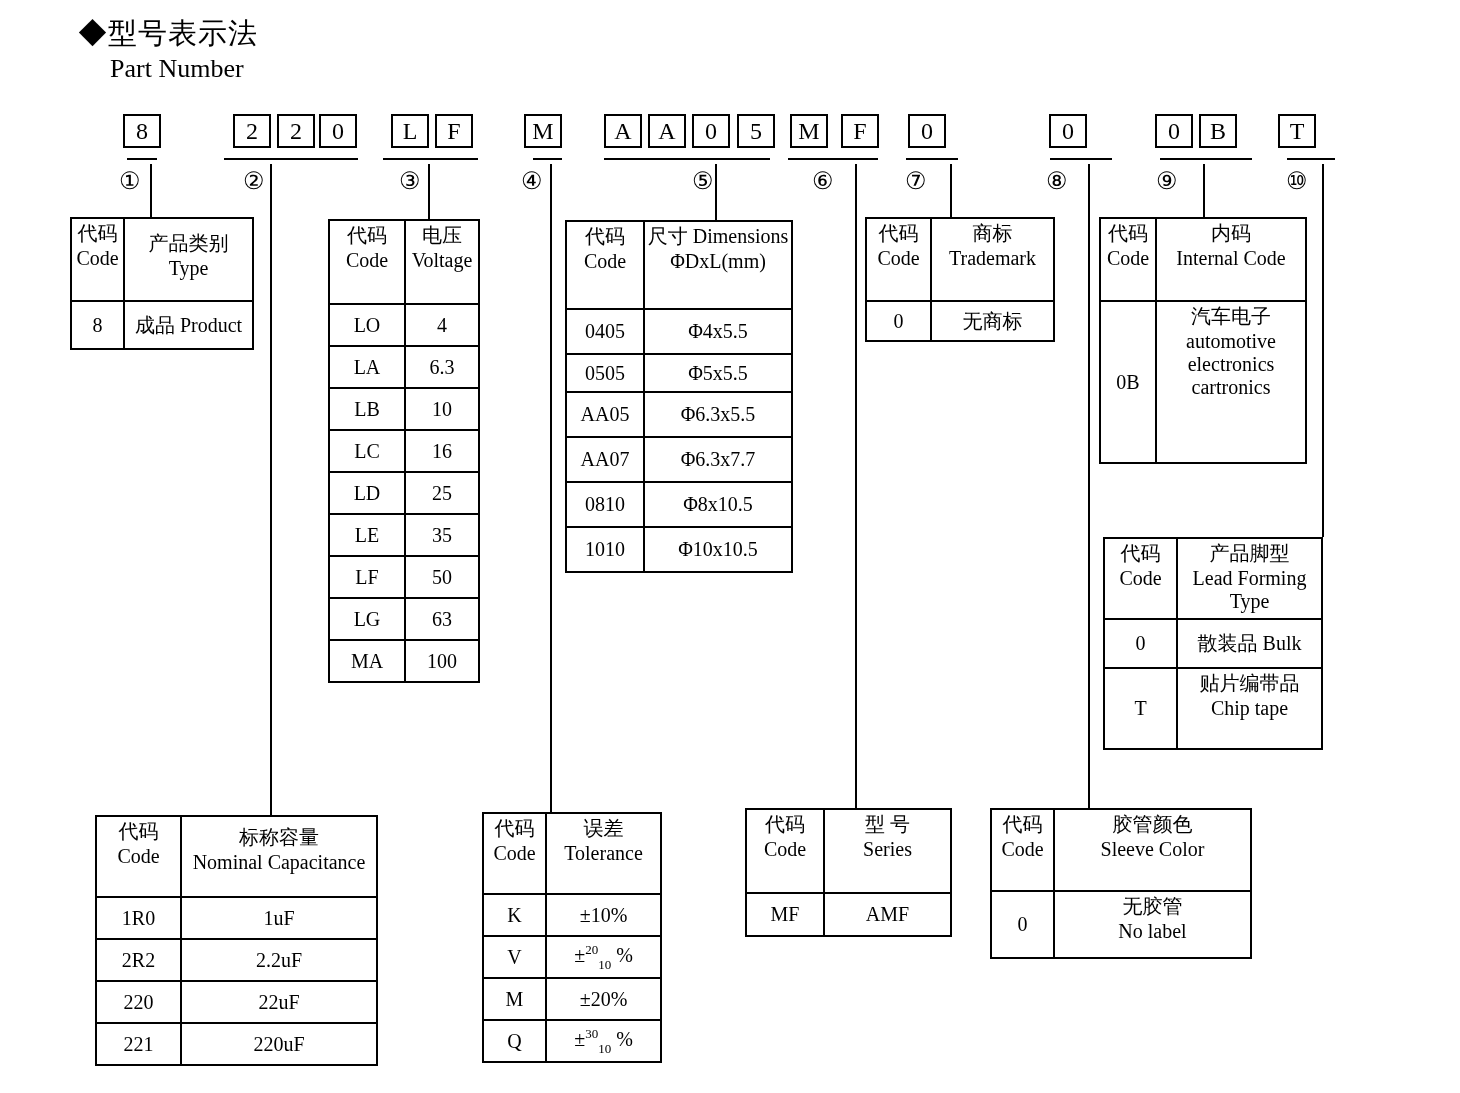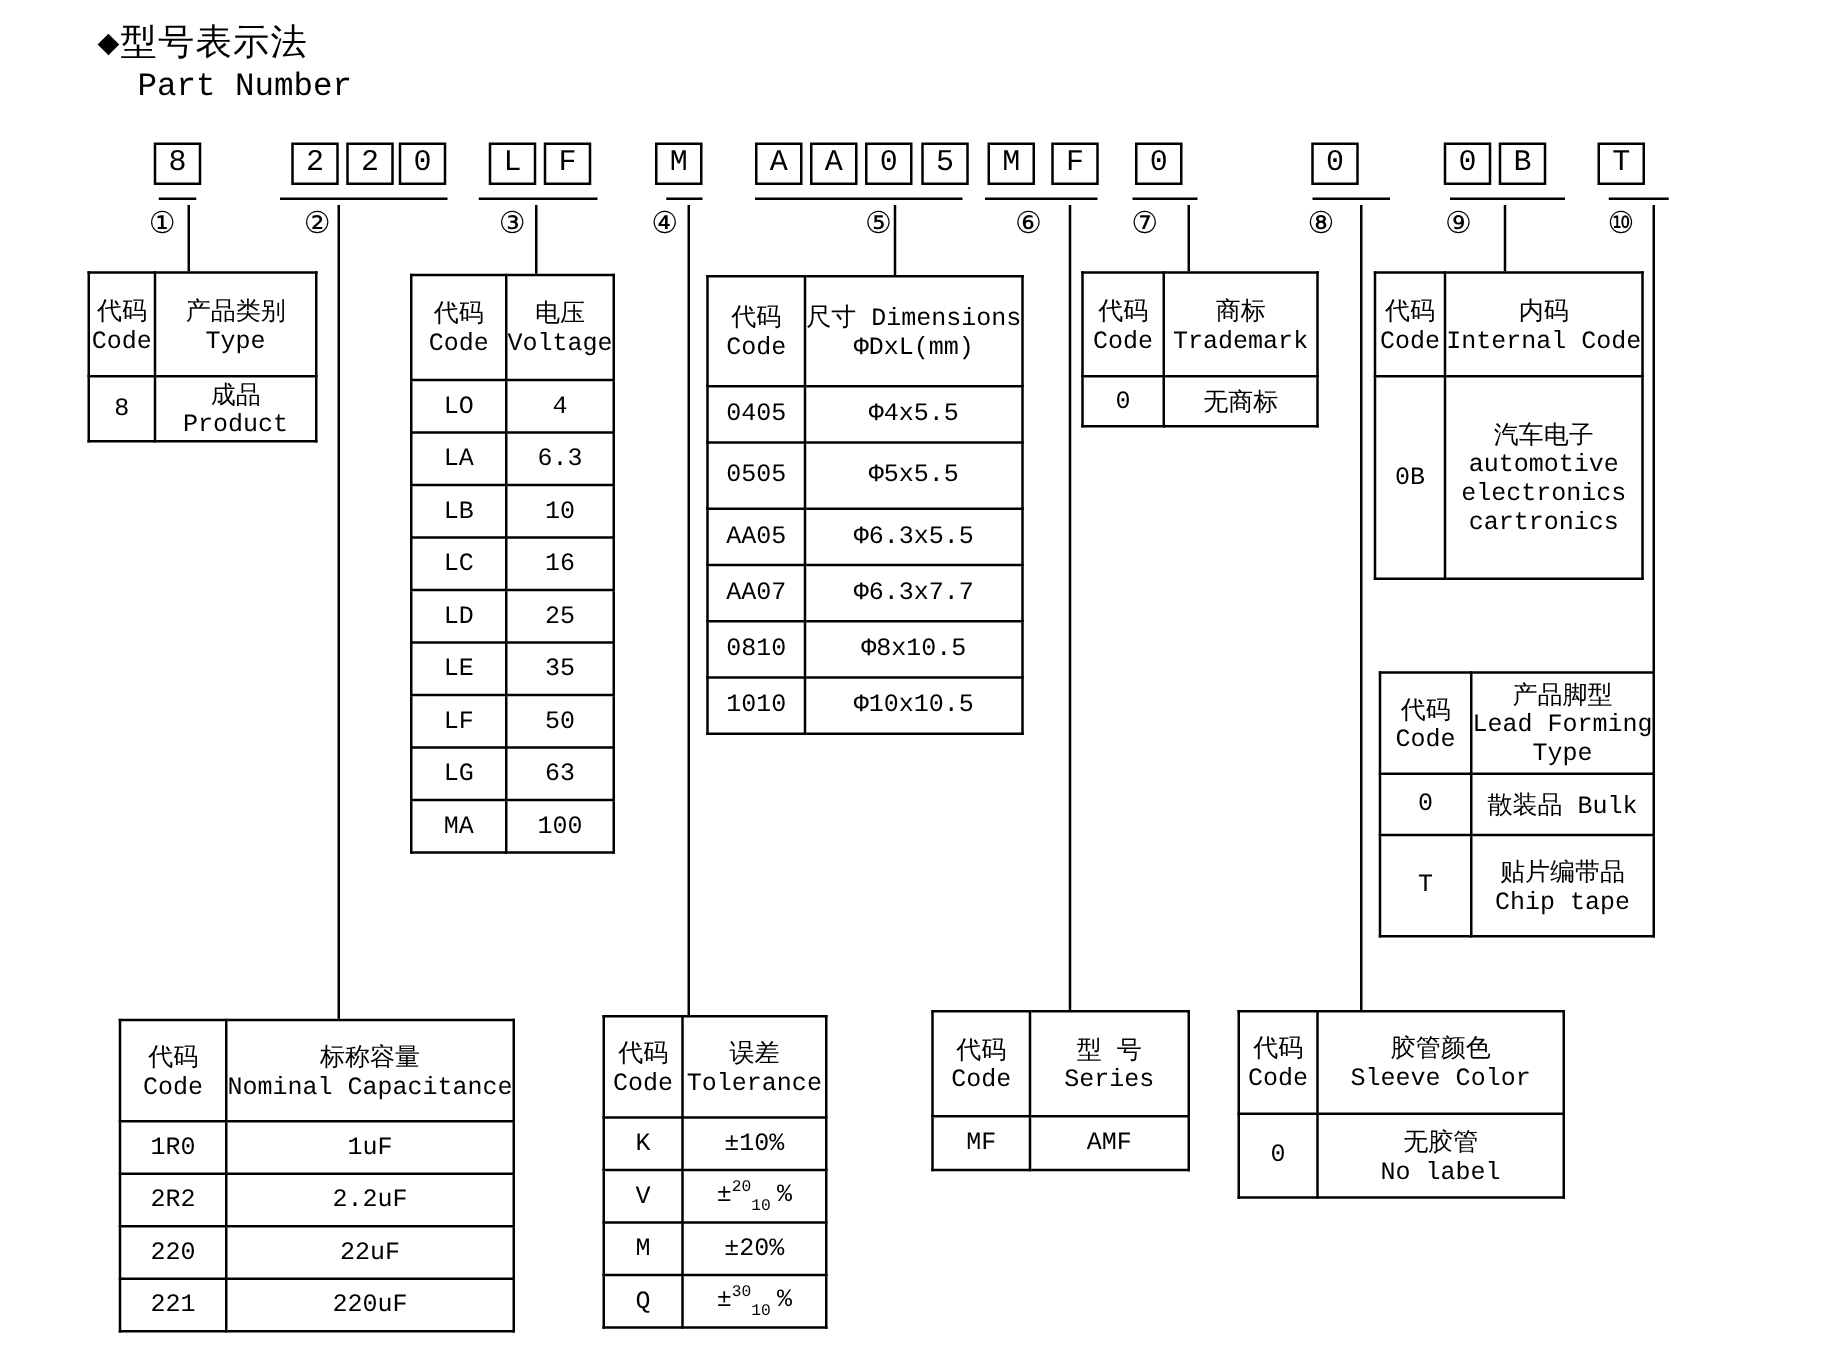--- a/index.html
+++ b/index.html
@@ -1,34 +1,34 @@
 <!DOCTYPE html>
 <html><head>
 <meta charset="utf-8">
 <style>
   html,body{margin:0;padding:0;background:#fff;}
   .canvas{position:relative;width:1460px;height:1093px;background:#ffffff;
-          font-family:Liberation Mono, monospace;color:#000;overflow:hidden;}
+          font-family:Liberation Serif, serif;color:#000;overflow:hidden;}
 
   
   .title-zh{position:absolute;left:78px;top:14px;font-size:29px;letter-spacing:1px;}
   .title-en{position:absolute;left:110px;top:54px;font-size:26px;}
 
   
   .pn-box{position:absolute;top:114px;width:34px;height:30px;border:2px solid #000;
           display:flex;align-items:center;justify-content:center;font-size:24px;line-height:1;}
   .u{position:absolute;top:158px;height:2px;background:#000;}
   .circ{position:absolute;top:169px;font-size:24px;line-height:1;}
   .vl{position:absolute;width:2px;background:#000;}
 
   
   table.tbl{position:absolute;border-collapse:collapse;table-layout:fixed;}
   table.tbl td{border:2px solid #000;text-align:center;vertical-align:middle;
                font-size:20px;padding:0;overflow:hidden;}
-  .vs{display:flex;flex-direction:column;justify-content:center;align-items:center;width:100%;border-radius:22px;}
+  .vs{display:flex;flex-direction:column;justify-content:flex-start;align-items:center;width:100%;border-radius:22px;}
   sup.tol{font-size:13px;vertical-align:8px;letter-spacing:0;}
   sub.tol{font-size:13px;vertical-align:-7px;}
   .pct{margin-left:5px;}
   .nowrap{white-space:nowrap;}
 </style>
 </head>
 <body>
 
 <div class="canvas">
 
@@ -190,21 +190,21 @@
             <div class="vs" style="height:84px">
         <div class="nowrap">尺寸 Dimensions</div>
         <div class="nowrap">ΦDxL(mm)</div>
             </div>
           </td>
     </tr>
     <tr style="height:45px">
           <td>0405</td>
           <td>Φ4x5.5</td>
         </tr>
-    <tr style="height:53px">
+    <tr style="height:38px">
           <td>0505</td>
           <td>Φ5x5.5</td>
         </tr>
     <tr style="height:45px">
           <td>AA05</td>
           <td>Φ6.3x5.5</td>
         </tr>
     <tr style="height:45px">
           <td>AA07</td>
           <td>Φ6.3x7.7</td>

